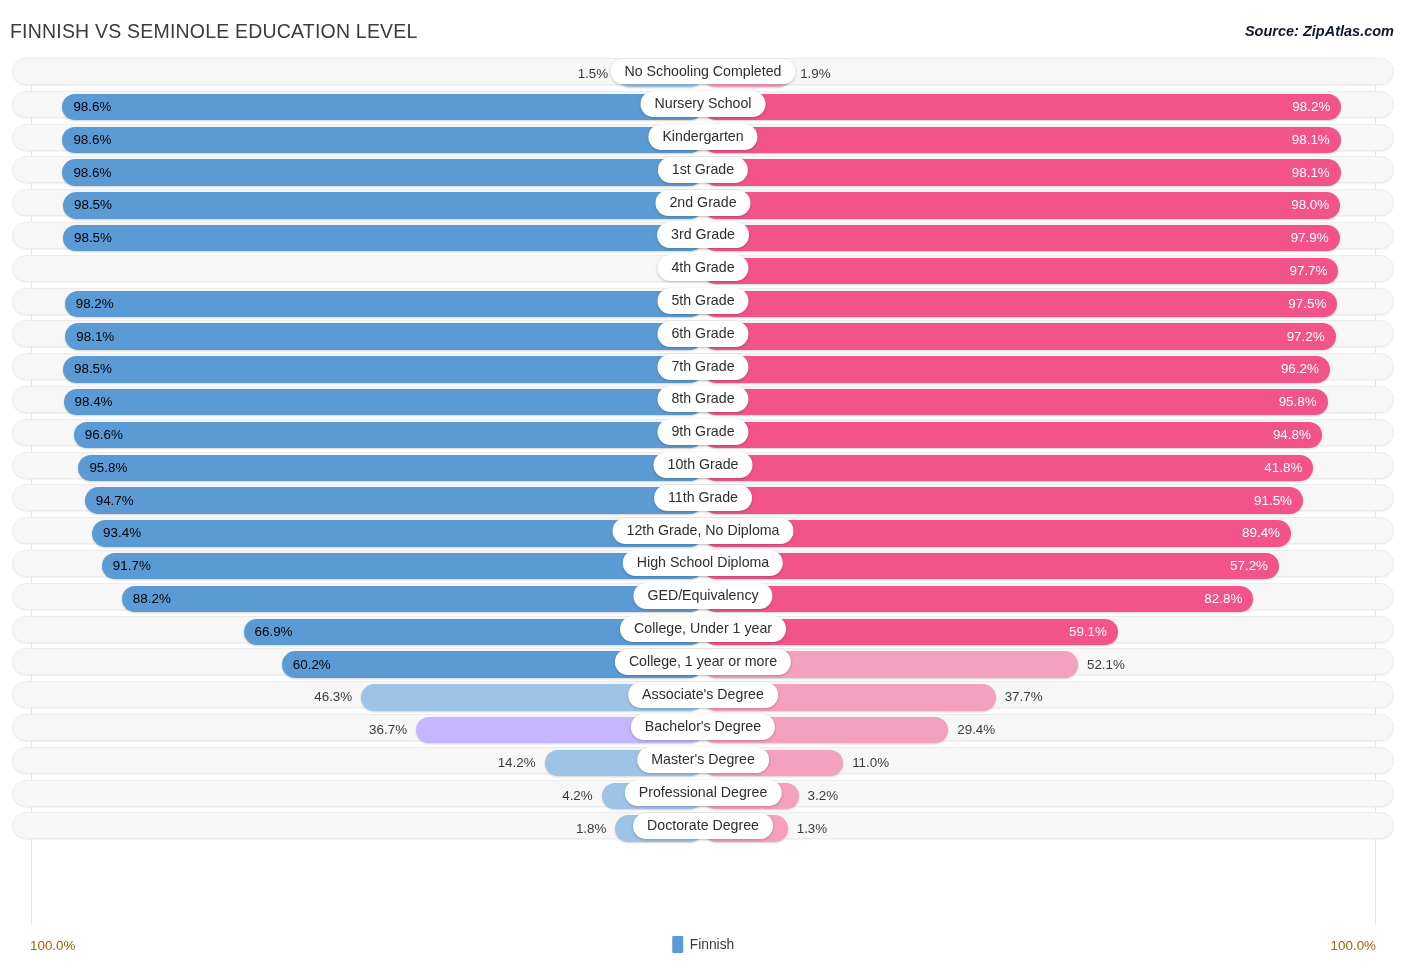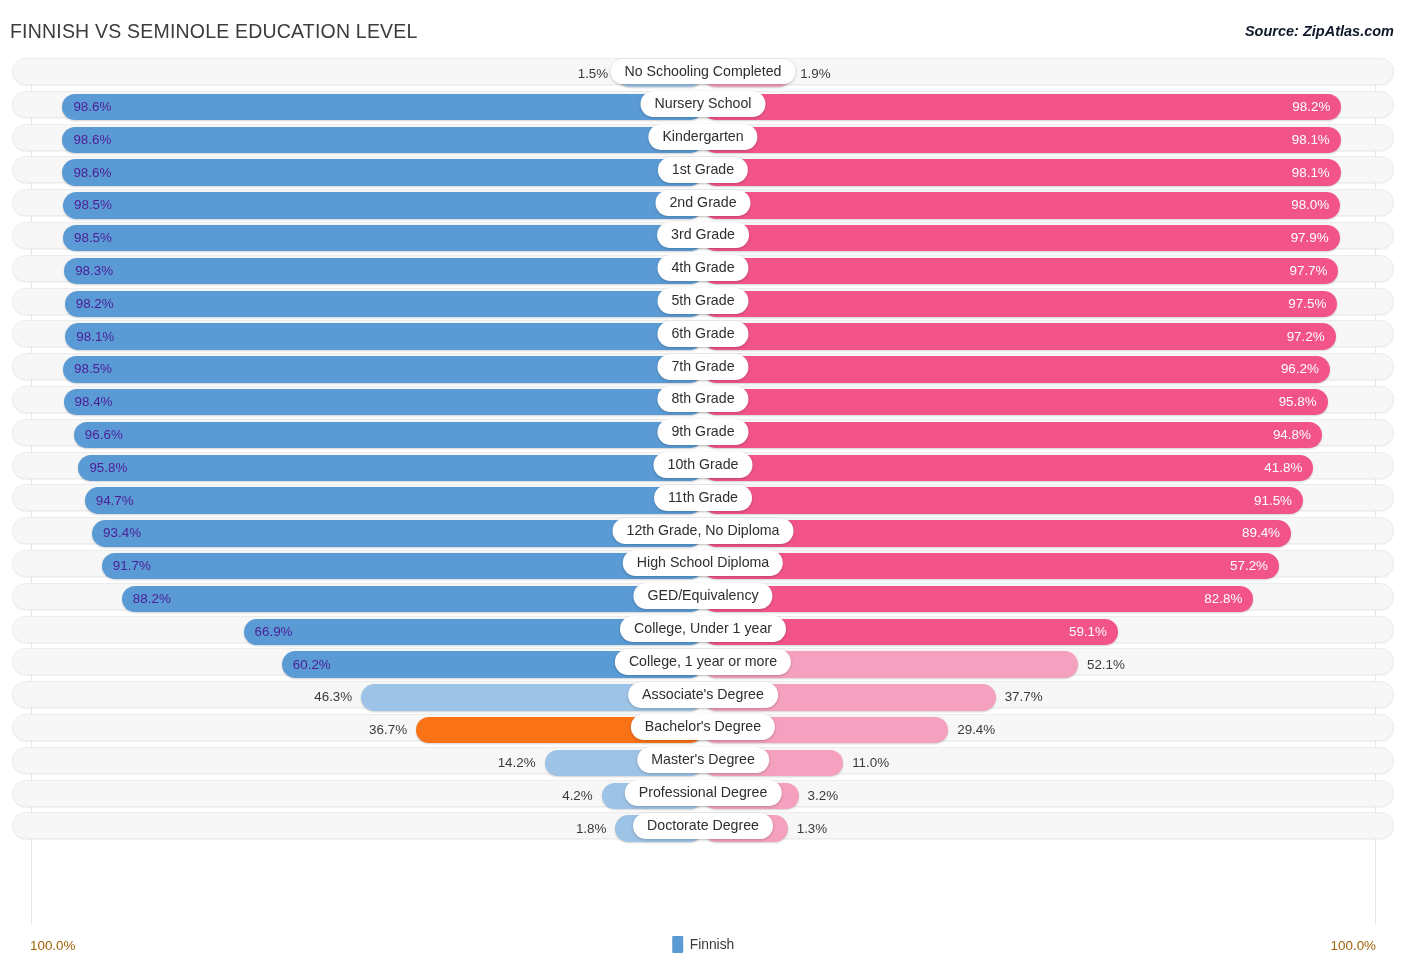--- a/index.html
+++ b/index.html
@@ -85,21 +85,21 @@
 
   .bar-val {
     position: absolute;
     top: 50%;
     transform: translateY(-50%);
     font-size: 13.4px;
     white-space: nowrap;
     line-height: 1;
   }
   
-  .bar.left  .bar-val.inside  { left: 11px;  color: #4c1d95; }
+  .bar.left  .bar-val.inside  { left: 11px;  color: #000000; }
   .bar.right .bar-val.inside  { right: 11px; color: #ffffff; }
   
   .bar.left  .bar-val.outside { right: 100%; margin-right: 9px; color: #3a3a3a; }
   .bar.right .bar-val.outside { left: 100%;  margin-left: 9px;  color: #3a3a3a; }
 
   .cat-label {
     position: absolute;
     left: 50%;
     top: 50%;
     transform: translate(-50%, -50%);
@@ -215,23 +215,20 @@
       <div class="row">
         <div class="bar left" style="width: 46.379%; background: rgb(91, 155, 213);">
           <span class="bar-val inside">98.5%</span>
         </div>
         <div class="bar right" style="width: 46.1306%; background: rgb(242, 84, 138);">
           <span class="bar-val inside">97.9%</span>
         </div>
         <div class="cat-label">3rd Grade</div>
       </div>
       <div class="row">
-        <div class="bar left" style="width: 46.2962%; background: rgb(91, 155, 213);">
-          <span class="bar-val inside">98.3%</span>
-        </div>
         <div class="bar right" style="width: 46.0478%; background: rgb(242, 84, 138);">
           <span class="bar-val inside">97.7%</span>
         </div>
         <div class="cat-label">4th Grade</div>
       </div>
       <div class="row">
         <div class="bar left" style="width: 46.2548%; background: rgb(91, 155, 213);">
           <span class="bar-val inside">98.2%</span>
         </div>
         <div class="bar right" style="width: 45.965%; background: rgb(242, 84, 138);">
@@ -341,21 +338,21 @@
       <div class="row">
         <div class="bar left" style="width: 24.7682%; background: rgb(157, 195, 230);">
           <span class="bar-val outside">46.3%</span>
         </div>
         <div class="bar right" style="width: 21.2078%; background: rgb(244, 160, 190);">
           <span class="bar-val outside">37.7%</span>
         </div>
         <div class="cat-label">Associate's Degree</div>
       </div>
       <div class="row">
-        <div class="bar left" style="width: 20.7938%; background: #f97316;">
+        <div class="bar left" style="width: 20.7938%; background: #c4b5fd;">
           <span class="bar-val outside">36.7%</span>
         </div>
         <div class="bar right" style="width: 17.7716%; background: rgb(244, 160, 190);">
           <span class="bar-val outside">29.4%</span>
         </div>
         <div class="cat-label">Bachelor's Degree</div>
       </div>
       <div class="row">
         <div class="bar left" style="width: 11.4788%; background: rgb(157, 195, 230);">
           <span class="bar-val outside">14.2%</span>

